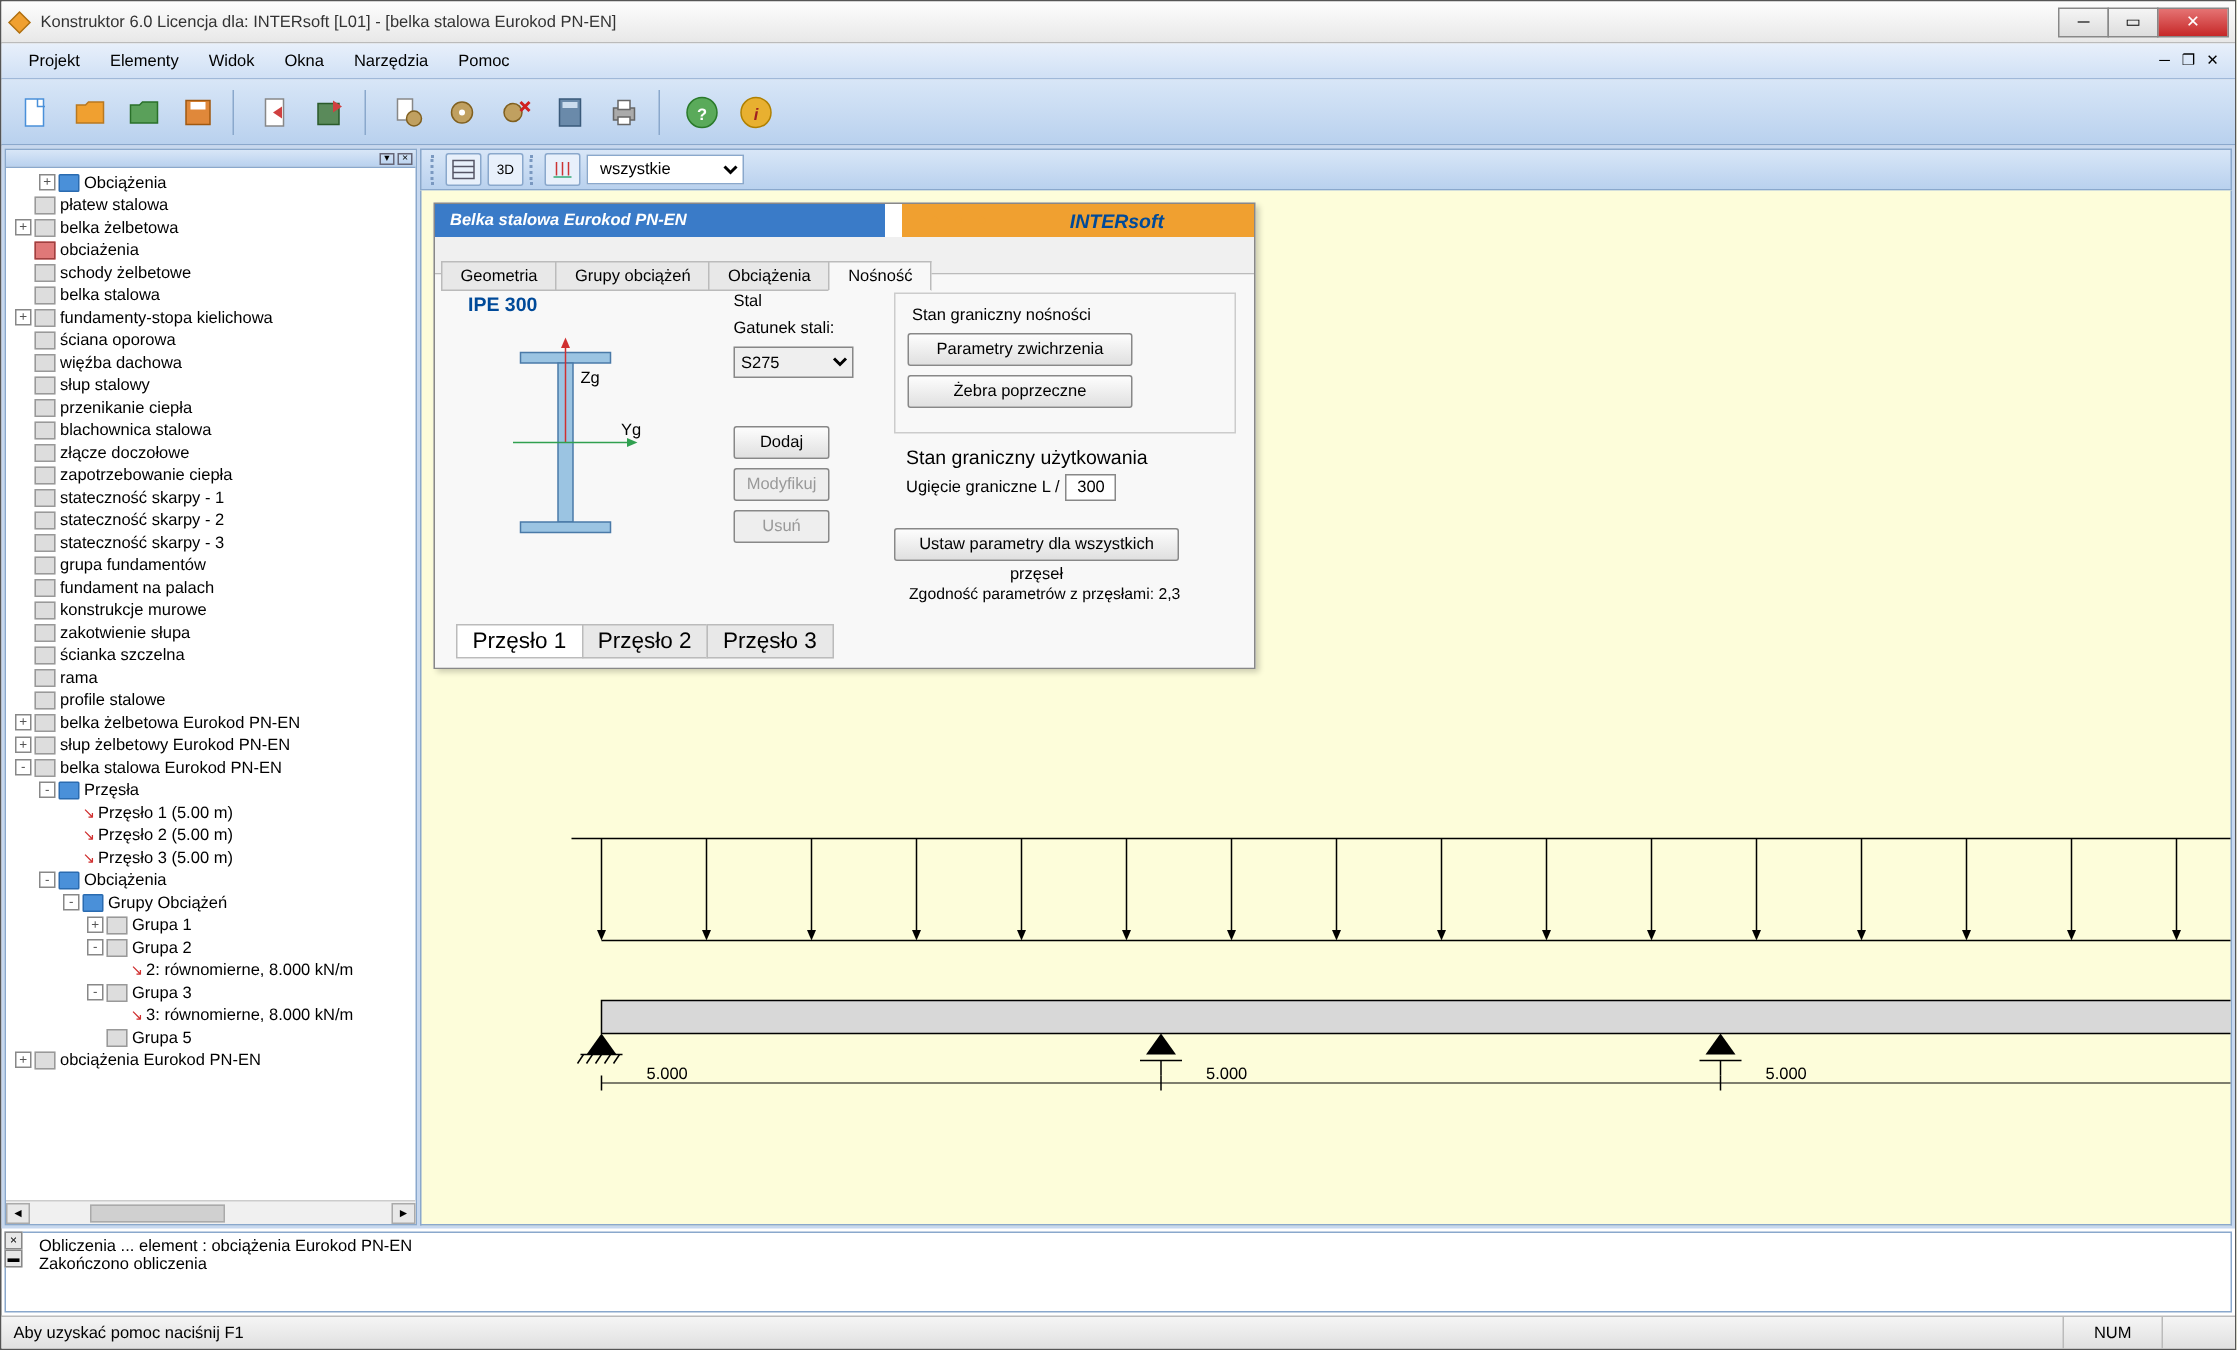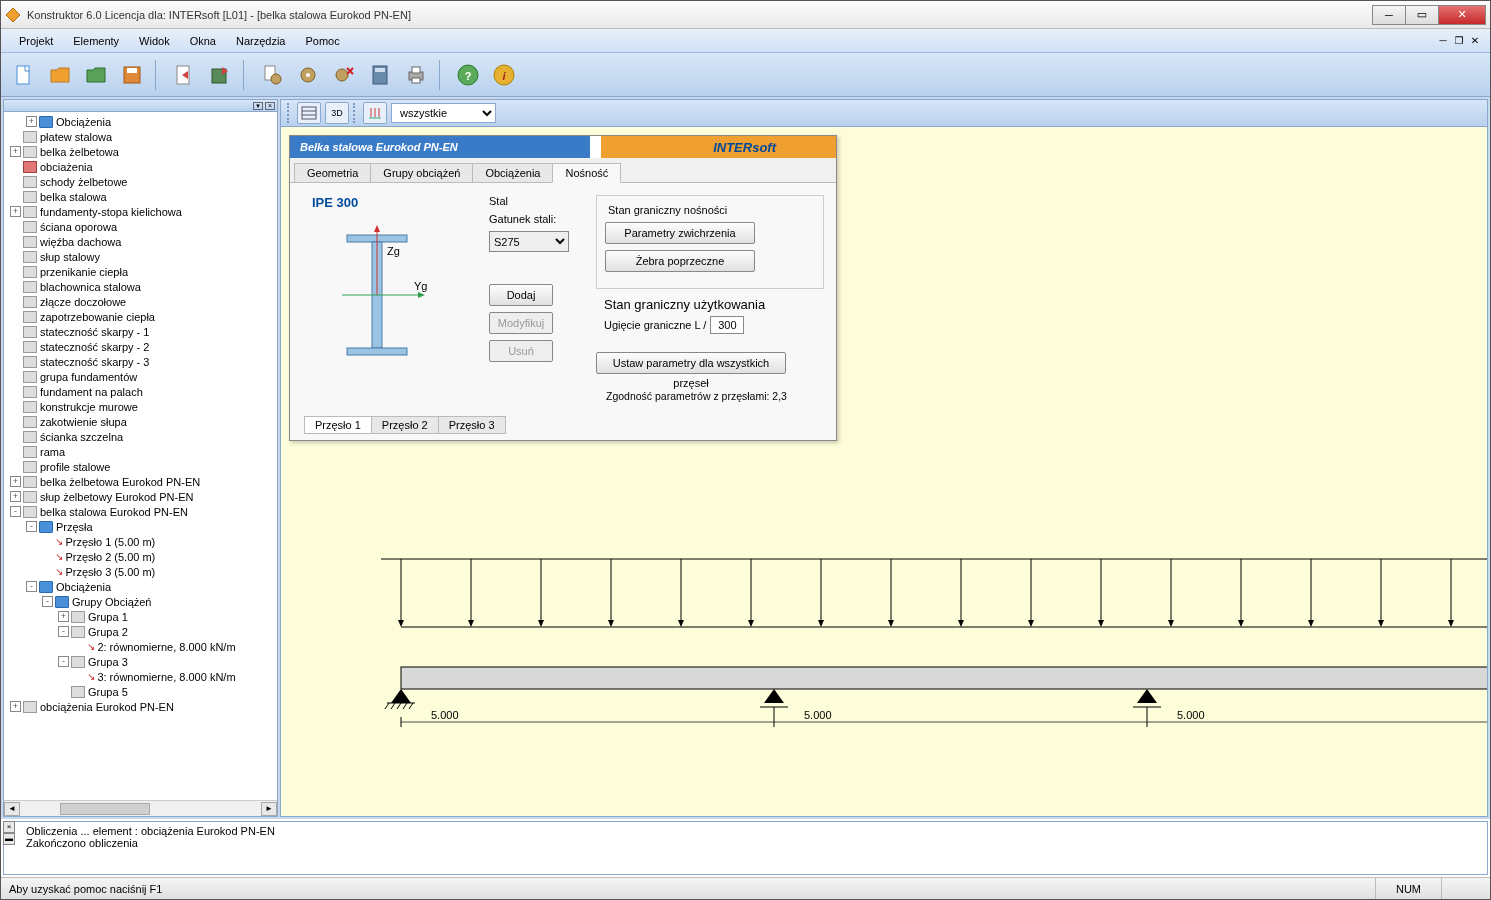--- a/index.html
+++ b/index.html
@@ -38,41 +38,41 @@
 .main { flex:1; display:flex; flex-direction:column; margin:2px 2px 2px 0; }
 .subtoolbar { height:28px; background:linear-gradient(#d8e6f7,#b9d1ee); border:1px solid #8aa8cc; display:flex; align-items:center; padding:2px 6px; gap:4px; }
 .subtoolbar .sbtn { width:24px; height:22px; border:1px solid #8aa8cc; background:#e8f0fb; display:flex; align-items:center; justify-content:center; cursor:pointer; border-radius:2px; font-size:9px; }
 .subtoolbar select { height:20px; width:105px; border:1px solid #8aa8cc; background:#fff; padding:0 4px; }
 .canvas-area { flex:1; background:#fdfdda; border:1px solid #8aa8cc; border-top:none; position:relative; overflow:hidden; }
 .dialog { position:absolute; left:8px; top:8px; width:548px; background:#f0f0f0; border:1px solid #888; box-shadow:2px 2px 4px rgba(0,0,0,.2); }
 .dialog-title { height:22px; background:linear-gradient(90deg,#3a7bc8 0%,#3a7bc8 55%,#fff 55%,#fff 57%,#f0a030 57%,#f0a030 100%); color:#fff; font-weight:bold; font-style:italic; display:flex; align-items:center; padding:0 10px; font-size:12px; position:relative; }
 .dialog-title .brand { position:absolute; right:60px; color:#004a99; font-style:italic; font-weight:bold; font-size:13px; }
 .dialog-title .dots { position:absolute; right:175px; color:#f0a030; letter-spacing:3px; }
 .dialog-tabs { display:flex; background:#f0f0f0; padding:4px 4px 0 4px; border-bottom:1px solid #bbb; }
-.dialog-tab { padding:3px 12px; border:1px solid #bbb; background:#e8e8e8; margin-right:-1px; cursor:pointer; position:relative; top:1px; }
+.dialog-tab { padding:3px 12px; border:1px solid #bbb; background:#e8e8e8; margin-right:-1px; cursor:pointer; position:relative; top:12px; }
 .dialog-tab.active { background:#f8f8f8; border-bottom:1px solid #f8f8f8; }
 .dialog-body { padding:12px; background:#f8f8f8; display:flex; gap:12px; }
 .profile-area { width:175px; }
 .profile-name { color:#004a99; font-weight:bold; font-size:13px; margin-bottom:10px; margin-left:10px; }
 .profile-svg { width:150px; height:150px; }
 .mid-col { width:95px; display:flex; flex-direction:column; gap:6px; }
 .mid-col label { font-size:11px; }
 .mid-col select { width:80px; height:21px; border:1px solid #888; }
 .dbtn { height:22px; border:1px solid #888; background:linear-gradient(#fdfdfd,#e0e0e0); cursor:pointer; border-radius:2px; width:64px; text-align:center; line-height:20px; }
 .dbtn.disabled { color:#999; background:#eee; }
 .right-col { flex:1; }
 .fieldset { border:1px solid #ccc; padding:8px 8px 10px 8px; margin-bottom:8px; }
 .fieldset-title { font-size:11px; margin-bottom:6px; margin-top:-14px; background:#f8f8f8; display:inline-block; padding:0 3px; }
 .wide-btn { width:150px; height:22px; border:1px solid #888; background:linear-gradient(#fdfdfd,#e0e0e0); cursor:pointer; border-radius:2px; display:block; margin-bottom:6px; text-align:center; line-height:20px; }
 .param-row { display:flex; align-items:center; gap:4px; margin-top:4px; }
 .param-row input { width:34px; height:18px; border:1px solid #888; text-align:center; }
 .full-btn { width:190px; height:22px; border:1px solid #888; background:linear-gradient(#fdfdfd,#e0e0e0); cursor:pointer; border-radius:2px; text-align:center; line-height:20px; }
 .compat { font-size:10.5px; margin-top:16px; padding-left:10px; }
 .span-tabs { display:flex; padding:2px 6px 6px 14px; background:#f8f8f8; }
-.span-tab { padding:2px 10px; border:1px solid #bbb; background:#e8e8e8; margin-right:-1px; cursor:pointer; font-size:11px; }
+.span-tab { padding:2px 10px; border:1px solid #bbb; background:#e8e8e8; margin-right:-1px; cursor:pointer; font-size:15px; }
 .span-tab.active { background:#fff; }
 .beam-drawing { position:absolute; left:80px; top:430px; width:1200px; height:290px; }
 .footer { height:80px; display:flex; flex-direction:column; }
 .log { flex:1; background:#fff; border:1px solid #8aa8cc; margin:2px; padding:3px 6px; font-size:11px; position:relative; }
 .log .close-pin { position:absolute; left:-1px; top:-1px; width:14px; display:flex; flex-direction:column; }
 .log .close-pin div { width:12px; height:12px; border:1px solid #888; font-size:8px; text-align:center; line-height:10px; background:#e8e8e8; cursor:pointer; }
 .log-content { margin-left:16px; }
 .statusbar { height:22px; background:linear-gradient(#f5f5f5,#e0e0e0); border-top:1px solid #bbb; display:flex; align-items:center; padding:0 8px; }
 .statusbar .sfill { flex:1; }
 .statusbar .scell { border-left:1px solid #bbb; padding:0 20px; height:100%; display:flex; align-items:center; }

